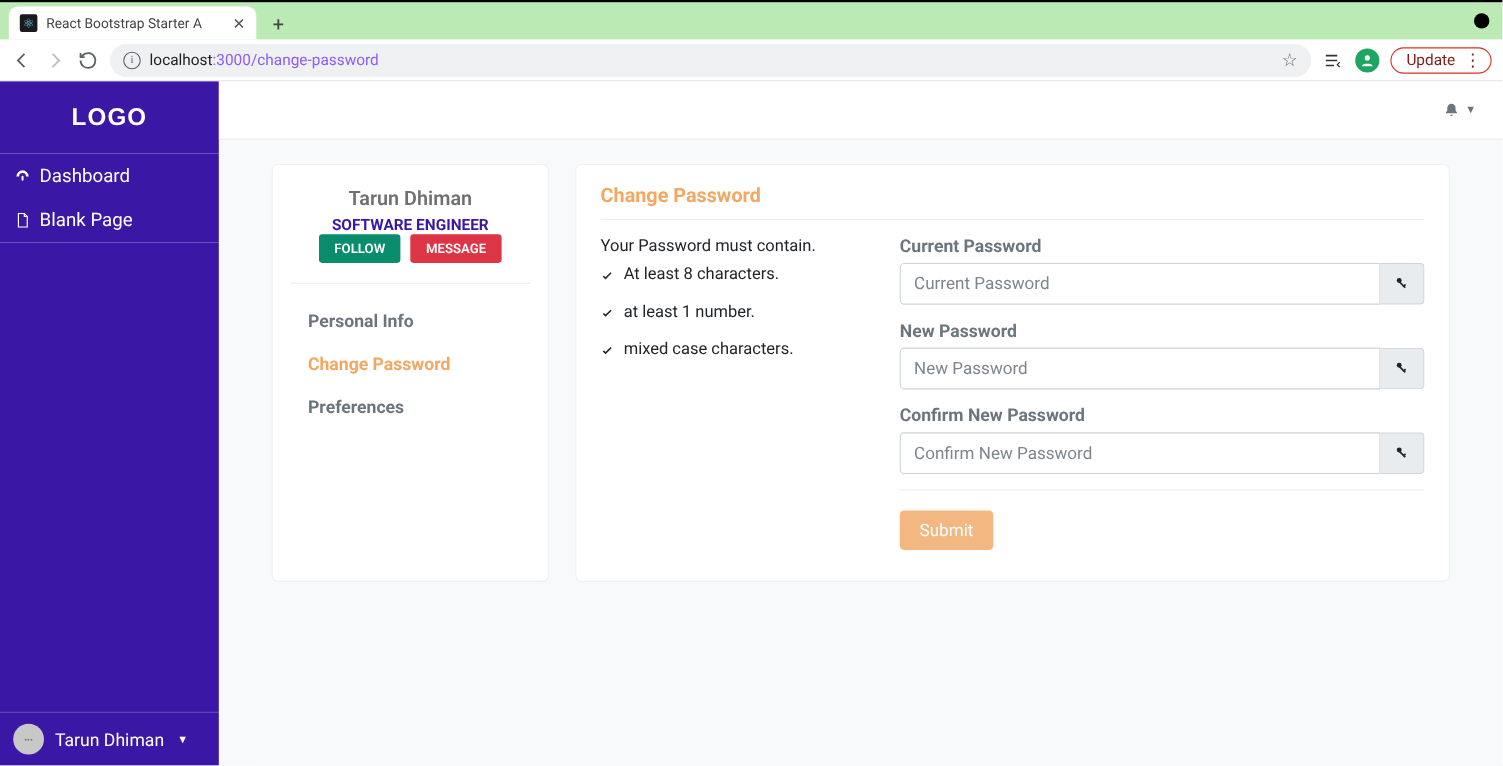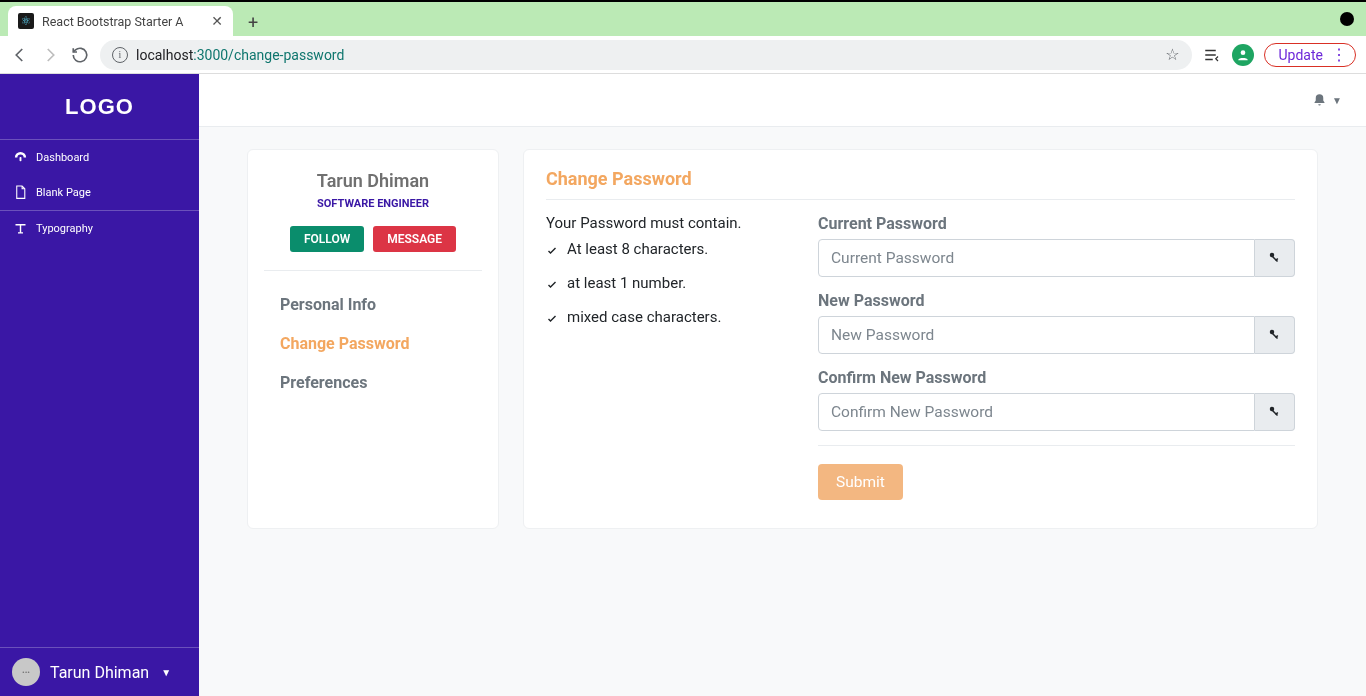--- a/index.html
+++ b/index.html
@@ -13,49 +13,49 @@
 .tab-close{font-size:14px;color:#555;cursor:pointer}
 .newtab{width:28px;height:28px;display:flex;align-items:center;justify-content:center;font-size:18px;color:#444;margin-left:6px;cursor:pointer}
 .minibtn{margin-left:auto;width:14px;height:14px;background:#000;border-radius:50%;margin-right:4px;margin-bottom:10px}
 
 .browser-toolbar{background:#fff;height:38px;display:flex;align-items:center;padding:0 10px;gap:10px;border-bottom:1px solid #ddd}
 .nav-icon{width:20px;height:20px;display:flex;align-items:center;justify-content:center;color:#5f6368;cursor:pointer}
 .nav-icon.disabled{color:#bdbdbd}
 .address-bar{flex:1;background:#eef0f1;border-radius:18px;height:30px;display:flex;align-items:center;padding:0 12px;gap:8px;font-size:14px;color:#202124}
 .addr-info{width:16px;height:16px;border:1.5px solid #5f6368;border-radius:50%;display:flex;align-items:center;justify-content:center;font-size:10px;color:#5f6368;font-family:serif}
 .addr-host{color:#202124}
-.addr-path{color:#0f766e}
+.addr-path{color:#8b5cf6}
 .addr-star{margin-left:auto;color:#5f6368;font-size:16px}
 .tb-icon{width:20px;height:20px;display:flex;align-items:center;justify-content:center;color:#333;cursor:pointer}
 .avatar-ico{width:22px;height:22px;border-radius:50%;background:#1ea562;display:flex;align-items:center;justify-content:center;color:#fff}
-.update-btn{border:1.5px solid #d93025;color:#6d28d9;border-radius:16px;padding:3px 8px 3px 14px;font-size:14px;display:flex;align-items:center;gap:8px;cursor:pointer}
+.update-btn{border:1.5px solid #d93025;color:#7f1d1d;border-radius:16px;padding:3px 8px 3px 14px;font-size:14px;display:flex;align-items:center;gap:8px;cursor:pointer}
 .update-dots{font-size:16px;line-height:1}
 
 
 .app{display:flex;height:622px}
 .sidebar{width:199px;background:#3a17a5;color:#fff;display:flex;flex-direction:column}
 .logo{height:65px;display:flex;align-items:center;justify-content:center;font-weight:800;font-size:22px;letter-spacing:1px;font-family:"Arial Black",sans-serif}
-.nav-item{padding:10px 12px;font-size:11px;display:flex;align-items:center;gap:8px;cursor:pointer}
+.nav-item{padding:10px 12px;font-size:17px;display:flex;align-items:center;gap:8px;cursor:pointer}
 .nav-sep{border-top:1px solid rgba(255,255,255,0.25);margin:0}
 .sb-icon{width:16px;display:inline-flex;justify-content:center}
 .sidebar-bottom{margin-top:auto;border-top:1px solid rgba(255,255,255,0.25);padding:10px 12px;display:flex;align-items:center;gap:10px;cursor:pointer}
 .sb-avatar{width:28px;height:28px;border-radius:50%;background:#c8c8c8;display:flex;align-items:center;justify-content:center;font-size:8px;color:#777}
 .caret{font-size:10px;margin-left:2px}
 
 .main{flex:1;background:#f8f9fa;display:flex;flex-direction:column}
 .topbar{height:53px;background:#fff;border-bottom:1px solid #e9ecef;display:flex;align-items:center;justify-content:flex-end;padding:0 24px}
 .bell{color:#6c757d;font-size:16px;display:flex;align-items:center;gap:3px;cursor:pointer}
 
 .content{display:flex;gap:24px;padding:22px 48px}
 
 .card{background:#fff;border-radius:6px;border:1px solid #eef0f2}
 .profile-card{width:252px;padding:20px 16px 24px}
 .avatar-big{width:104px;height:104px;border-radius:50%;background:#d8d8d8;margin:0 auto 18px;display:flex;align-items:center;justify-content:center;color:#9a9a9a;font-size:11px}
 .p-name{text-align:center;font-size:18px;color:#707070;font-weight:600;margin-bottom:6px}
-.p-role{text-align:center;color:#3a17a5;font-size:11px;font-weight:700;margin-bottom:16px}
+.p-role{text-align:center;color:#3a17a5;font-size:14px;font-weight:700;}
 .p-actions{display:flex;justify-content:center;gap:9px;padding-bottom:18px;border-bottom:1px solid #e9ecef;margin-bottom:14px}
 .btn{border:none;border-radius:3px;padding:6px 14px;font-size:12px;font-weight:600;color:#fff;cursor:pointer}
 .btn-follow{background:#0a8d6c}
 .btn-message{background:#dc3545}
 .p-link{display:block;padding:10px 16px;font-size:16px;font-weight:700;color:#6c757d;cursor:pointer}
 .p-link.active{color:#f3a760}
 
 .password-card{flex:1;padding:18px 22px 28px}
 .card-title{color:#f3a760;font-weight:700;font-size:18px;padding-bottom:10px;border-bottom:1px solid #e9ecef;margin-bottom:14px}
 .pw-body{display:flex;gap:40px}
@@ -143,28 +143,20 @@
     <div class="nav-item">
       <span class="sb-icon">
         <svg width="13" height="15" viewBox="0 0 24 28" fill="none" stroke="#fff" stroke-width="2">
             <path d="M5 2h10l5 5v18H5z"></path>
             <path d="M15 2v5h5"></path>
           </svg>
       </span>
       <span>Blank Page</span>
     </div>
     <div class="nav-sep"></div>
-    <div class="nav-item">
-      <span class="sb-icon">
-        <svg width="15" height="15" viewBox="0 0 24 24" fill="none" stroke="#fff" stroke-width="2.3">
-            <path d="M4 6h16M12 6v13M8 19h8"></path>
-          </svg>
-      </span>
-      <span>Typography</span>
-    </div>
 
     <div class="sidebar-bottom">
       <div class="sb-avatar">•••</div>
       <span>Tarun Dhiman</span>
       <span class="caret">▼</span>
     </div>
   </div>
 
   <div class="main">
     <div class="topbar">

